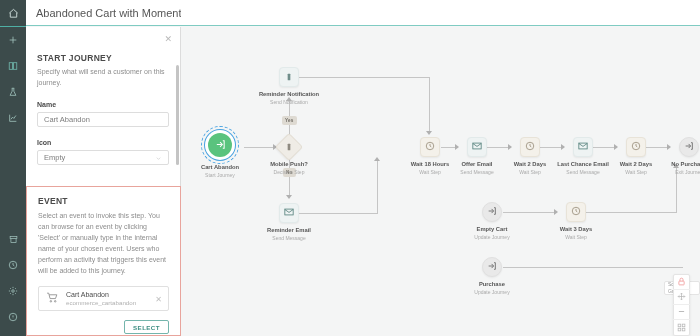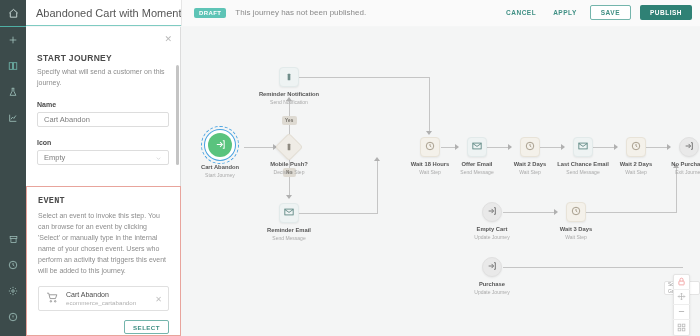--- a/index.html
+++ b/index.html
@@ -93,21 +93,21 @@
     position:relative;
   }
   .select .chev { position:absolute; right:6px; top:4px; color:#c3c3c3; }
 
   
   .event-block {
     position:absolute; left:26px; top:186px; width:155px; height:150px;
     border:1.5px solid #e8a49c; background:#fff;
     padding:9px 11px 0 11px; overflow:hidden;
   }
-  .event-title { font-size:8.5px; font-weight:bold; color:#4a4a4a; letter-spacing:.3px;font-family:Liberation Mono, monospace; }
+  .event-title { font-size:8.5px; font-weight:bold; color:#4a4a4a; letter-spacing:.3px; }
   .event-desc { font-size:7px; color:#8d8d8d; line-height:1.58; margin-top:4px; }
   .event-card {
     margin-top:10px; border:1px solid #e0e0e0; border-radius:2px; background:#fff;
     height:25px; display:flex; align-items:center; padding:0 7px; position:relative;
   }
   .event-card .cartico { color:#8d8d8d; margin-right:7px; }
   .ec-name { font-size:7px; color:#4a4a4a; line-height:1.3; }
   .ec-sub  { font-size:6.2px; color:#b0b0b0; line-height:1.3; }
   .ec-x { position:absolute; right:6px; top:8px; font-size:8px; color:#c0c0c0; }
   .select-btn {
@@ -270,30 +270,20 @@
       <svg width="10" height="10" viewBox="0 0 24 24" fill="none" stroke="#9fc0bb" stroke-width="2">
           <circle cx="12" cy="12" r="9"></circle>
           <path d="M12 8v5M12 16v.5"></path>
         </svg>
     </span>
   </div>
 </div>
 
 <div class="topbar">
   <div class="journey-title">Abandoned Cart with Moments an…</div>
-  <div class="statusbar">
-    <span class="badge">DRAFT</span>
-    <span class="status-text">This journey has not been published.</span>
-    <div class="topbtns">
-      <span class="tb-link">CANCEL</span>
-      <span class="tb-link">APPLY</span>
-      <span class="tb-out">SAVE</span>
-      <span class="tb-fill">PUBLISH</span>
-    </div>
-  </div>
 </div>
 
 <div class="panel">
   <div class="panel-close">✕</div>
   <div class="panel-inner">
     <div class="sect-title">START JOURNEY</div>
     <div class="sect-desc">Specify what will send a customer on this journey.</div>
 
     <div class="field-label">Name</div>
     <div class="input">Cart Abandon</div>

